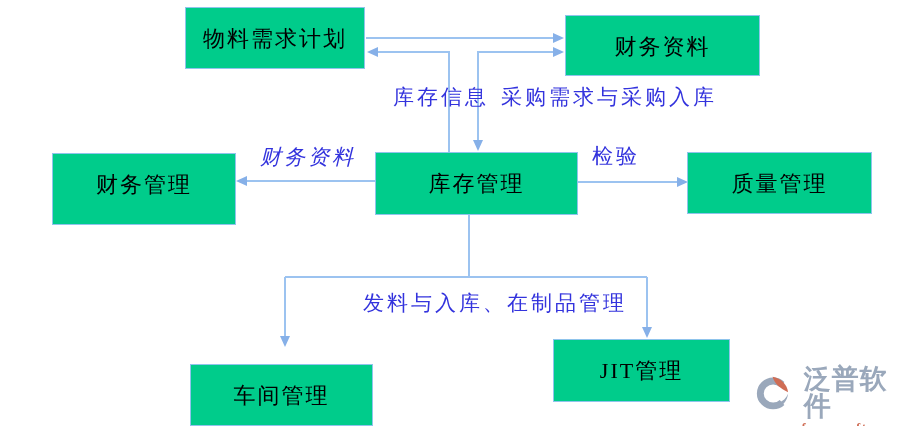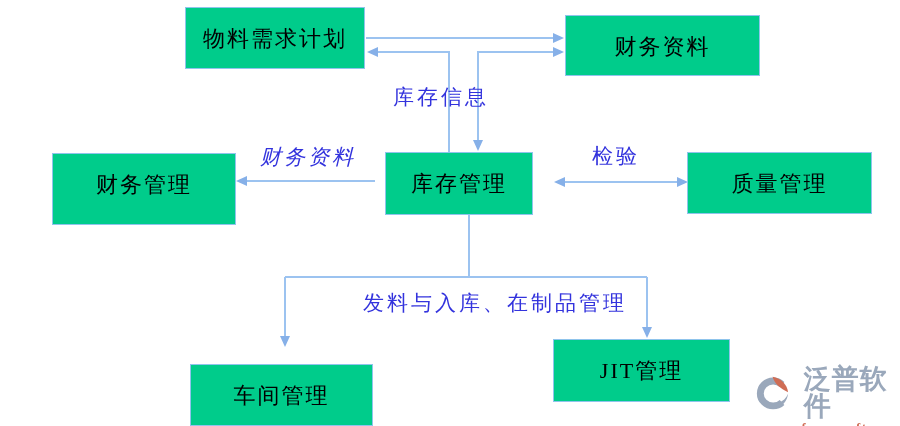--- a/index.html
+++ b/index.html
@@ -103,32 +103,33 @@
 
     <path class="line" d="M469,215 L469,277 M285,277 L647,277 M285,277 L285,337 M647,277 L647,328"></path>
     <polygon class="head" points="285,347 280,336 290,336"></polygon>
     <polygon class="head" points="647,338 642,327 652,327"></polygon>
   </svg>
 
   <div class="node" style="left:185px; top:7px; width:180px; height:62px;">物料需求计划</div>
 
   <div class="node" style="left:565px; top:15px; width:195px; height:61px;">财务资料</div>
 
-  <div class="node" style="left:375px; top:152px; width:148px; height:63px;margin-left:10px;">库存管理</div>
+  <div class="node" style="left:375px; top:152px; width:203px; height:63px;">库存管理</div>
 
   <div class="node" style="left:52px; top:153px; width:184px; height:72px;">财务管理</div>
 
   <div class="node" style="left:687px; top:152px; width:185px; height:62px;">质量管理</div>
 
   <div class="node" style="left:190px; top:348px; width:183px; height:62px;margin-top:16px;">车间管理</div>
 
   <div class="node" style="left:553px; top:339px; width:177px; height:63px;">JIT管理</div>
 
   <div class="edge-label" style="left:349px; top:83px;margin-left:44px;">库存信息</div>
 
+  <div class="edge-label" style="left:501px; top:83px;">采购需求与采购入库</div>
 
   <div class="edge-label" style="left:260px; top:143px;font-style:italic;">财务资料</div>
 
   <div class="edge-label" style="left:592px; top:142px;">检验</div>
 
   <div class="edge-label" style="left:341px; top:289px;margin-left:22px;">发料与入库、在制品管理</div>
 
   <div id="logo">
     <div class="logo-row">
       <svg width="44" height="38" viewBox="0 0 44 38">

